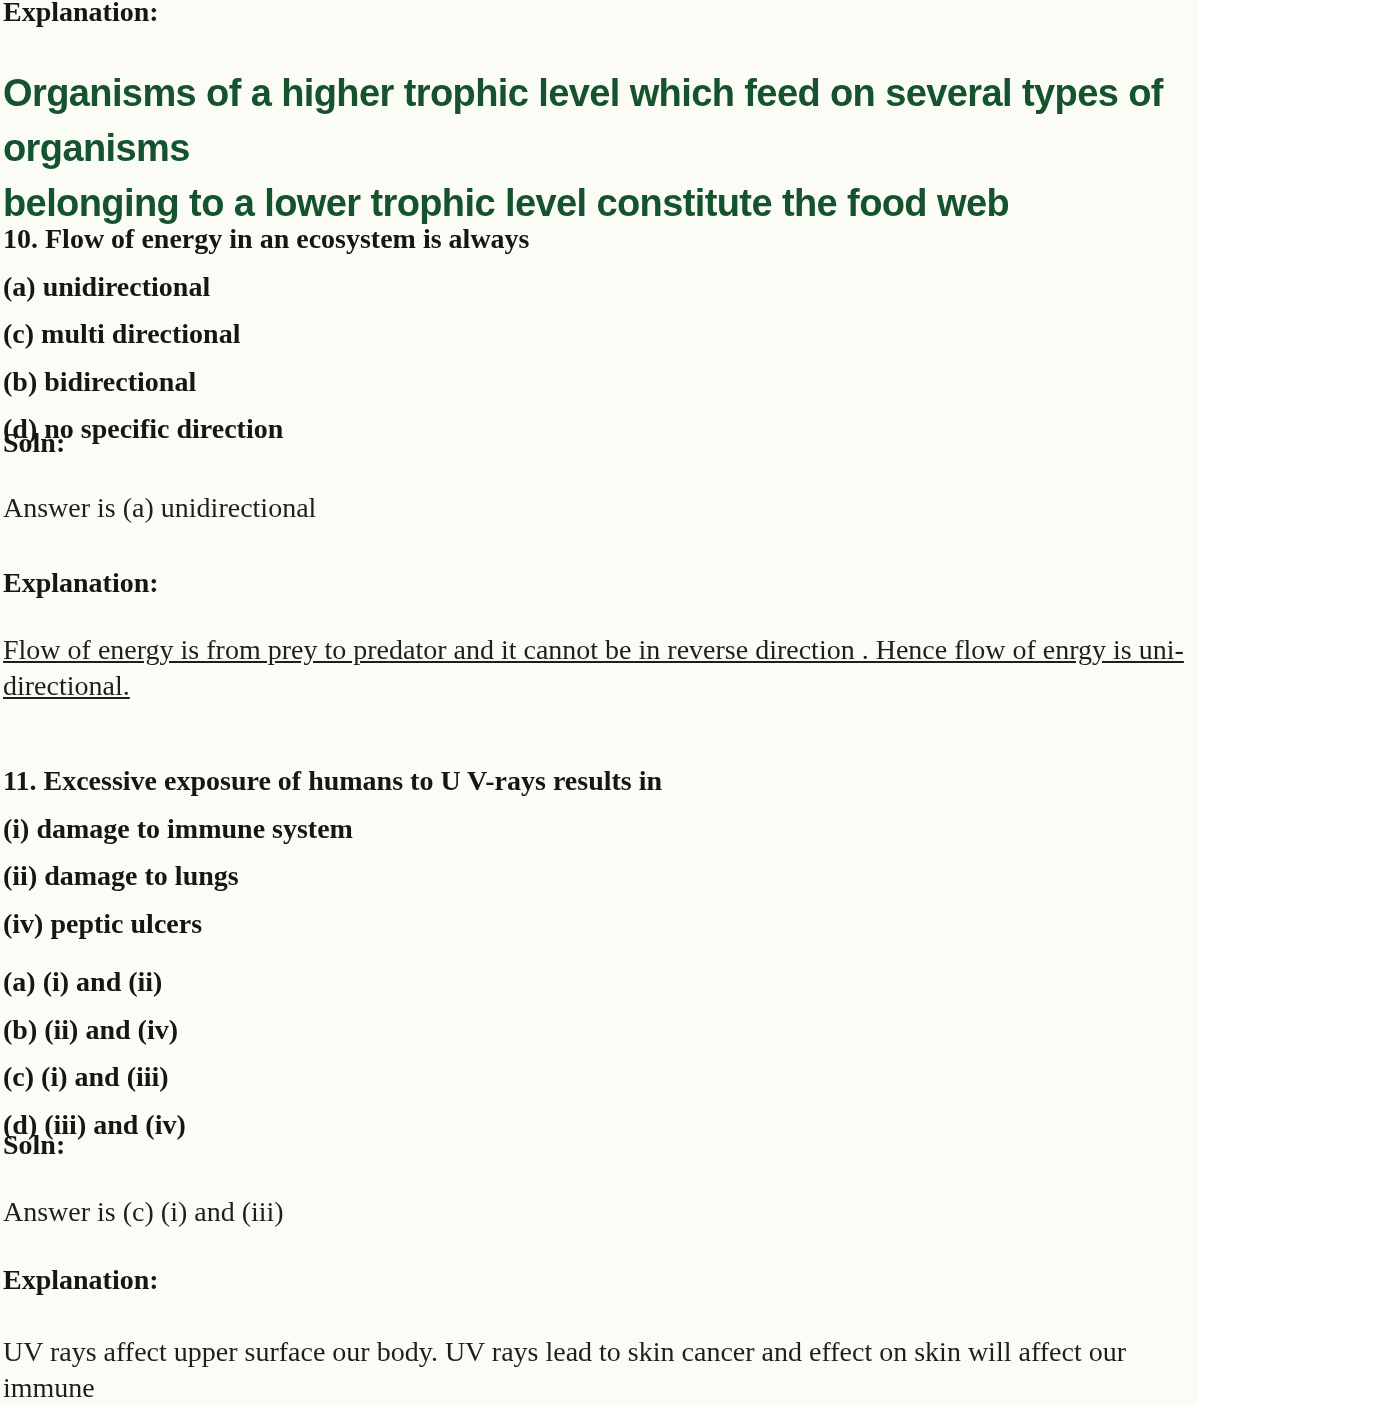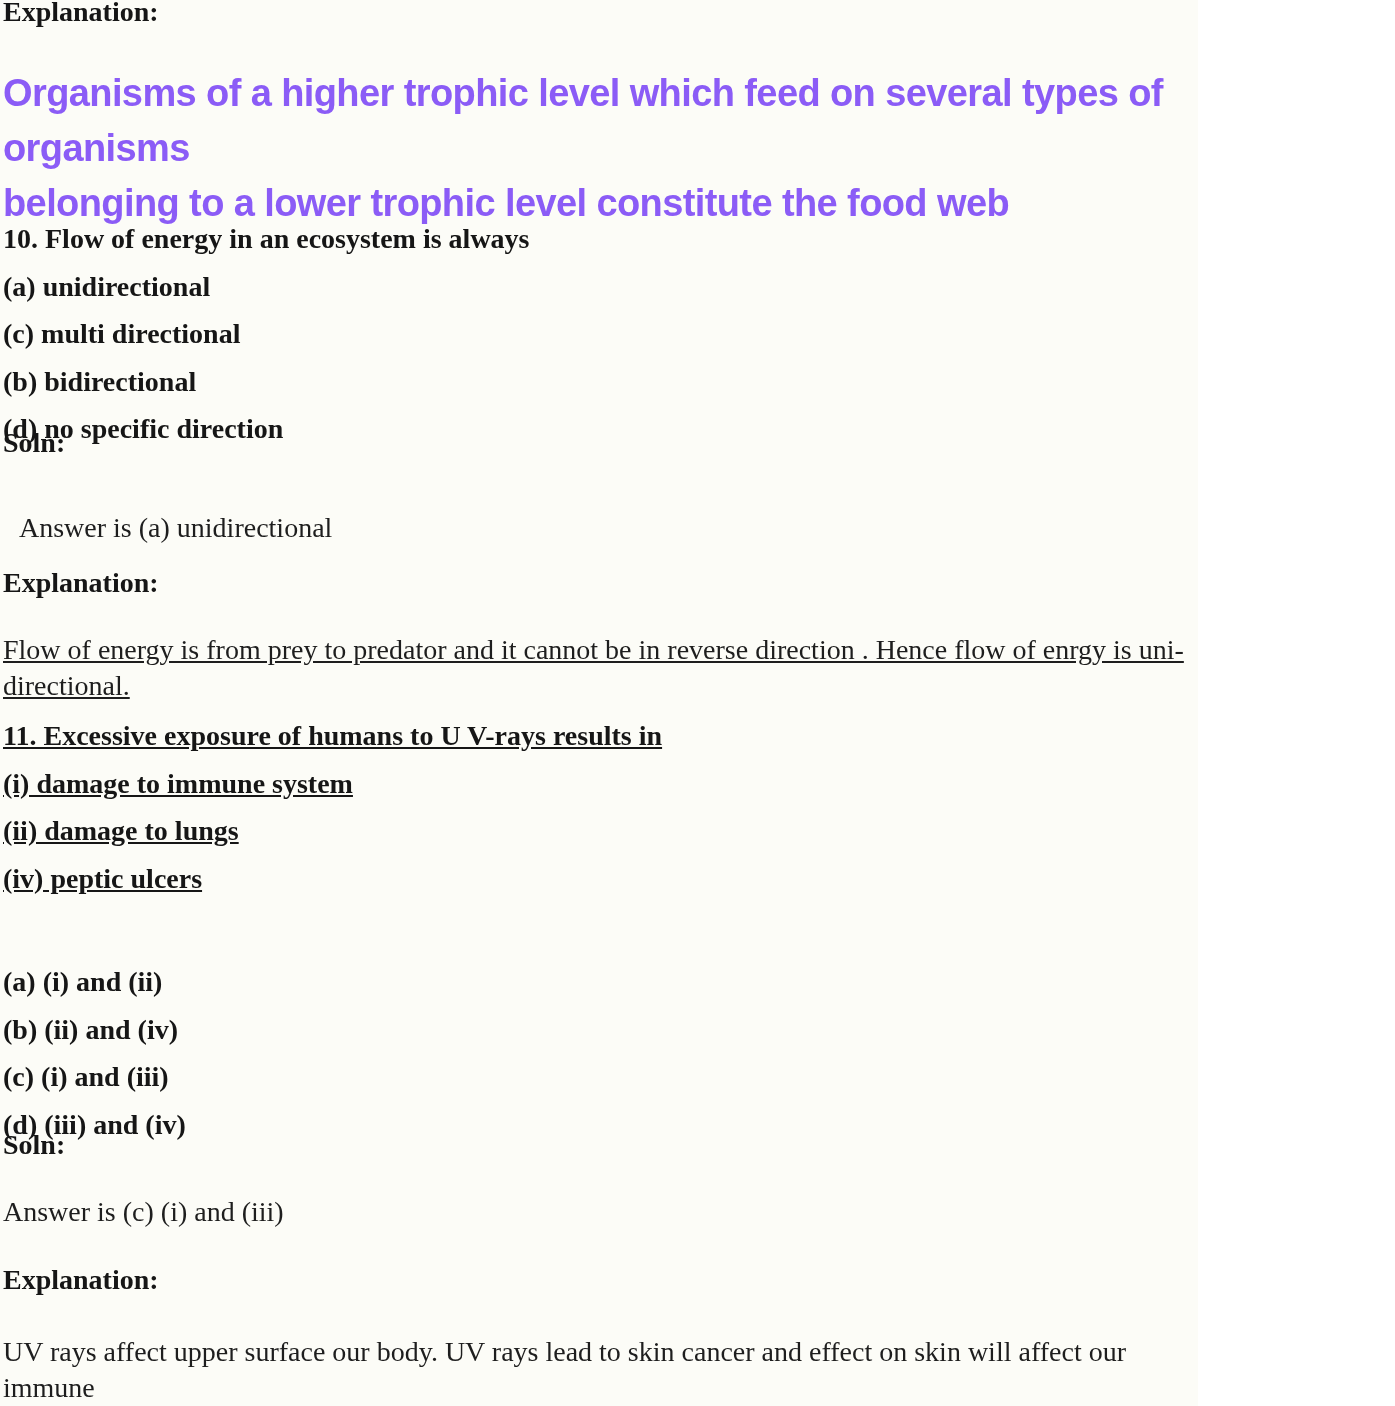--- a/index.html
+++ b/index.html
@@ -20,21 +20,21 @@
     color: #1e1e1e;
   }
   .b { font-weight: bold; color: #161616; }
   .pre { white-space: pre-line; }
   .gray-note {
     font-family: "Liberation Sans", sans-serif;
     font-weight: bold;
     font-size: 38px;
     line-height: 55px;
     letter-spacing: -0.6px;
-    color: #8b5cf6;
+    color: #14532d;
     white-space: pre-line;
   }
   .qline { line-height: 35.5px; margin-top: 12px; }
 </style>
 </head>
 <body>
 
 <div class="page">
 
   <div class="abs serif b" style="top:-6px;">Explanation:</div>
@@ -45,28 +45,28 @@
   <div class="abs serif b" style="top:209px;">
     <div class="qline">10. Flow of energy in an ecosystem is always</div>
     <div class="qline">(a) unidirectional</div>
     <div class="qline">(c) multi directional</div>
     <div class="qline">(b) bidirectional</div>
     <div class="qline">(d) no specific direction</div>
   </div>
 
   <div class="abs serif b" style="top:425px;">Soln:</div>
 
-  <div class="abs serif" style="top:510px;margin-left:16px;">Answer is (a) unidirectional</div>
+  <div class="abs serif" style="top:490px;">Answer is (a) unidirectional</div>
 
   <div class="abs serif b" style="top:565px;">Explanation:</div>
 
   <div class="abs serif pre" style="top:632px;text-decoration:underline;">Flow of energy is from prey to predator and it cannot be in reverse direction . Hence flow of enrgy is uni-
 directional.</div>
 
-  <div class="abs serif b" style="top:706px;text-decoration:underline;">
+  <div class="abs serif b" style="top:751px;">
     <div class="qline">11. Excessive exposure of humans to U V-rays results in</div>
     <div class="qline">(i) damage to immune system</div>
     <div class="qline">(ii) damage to lungs</div>
     <div class="qline">(iv) peptic ulcers</div>
   </div>
 
   <div class="abs serif b" style="top:952px;">
     <div class="qline">(a) (i) and (ii)</div>
     <div class="qline">(b) (ii) and (iv)</div>
     <div class="qline">(c) (i) and (iii)</div>

